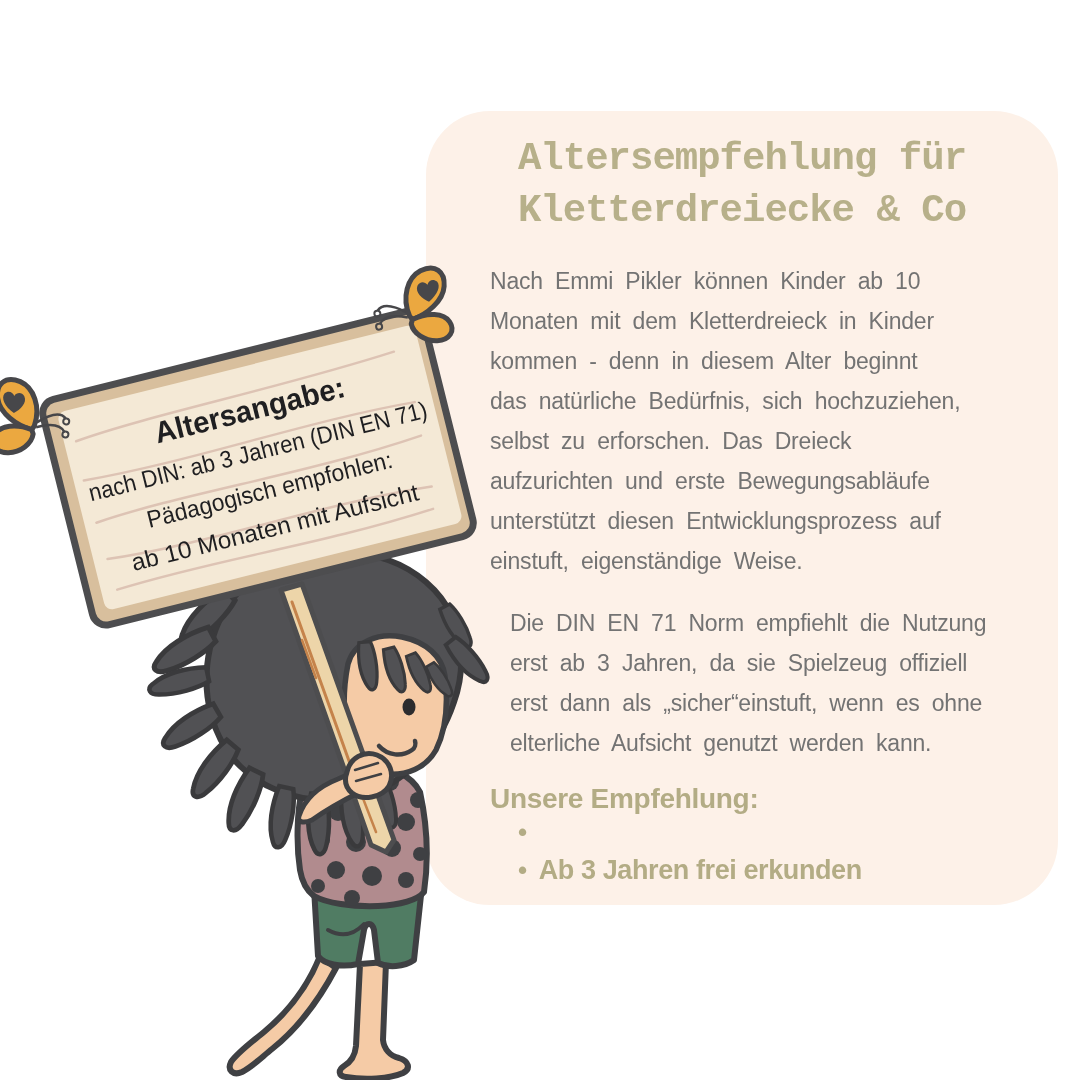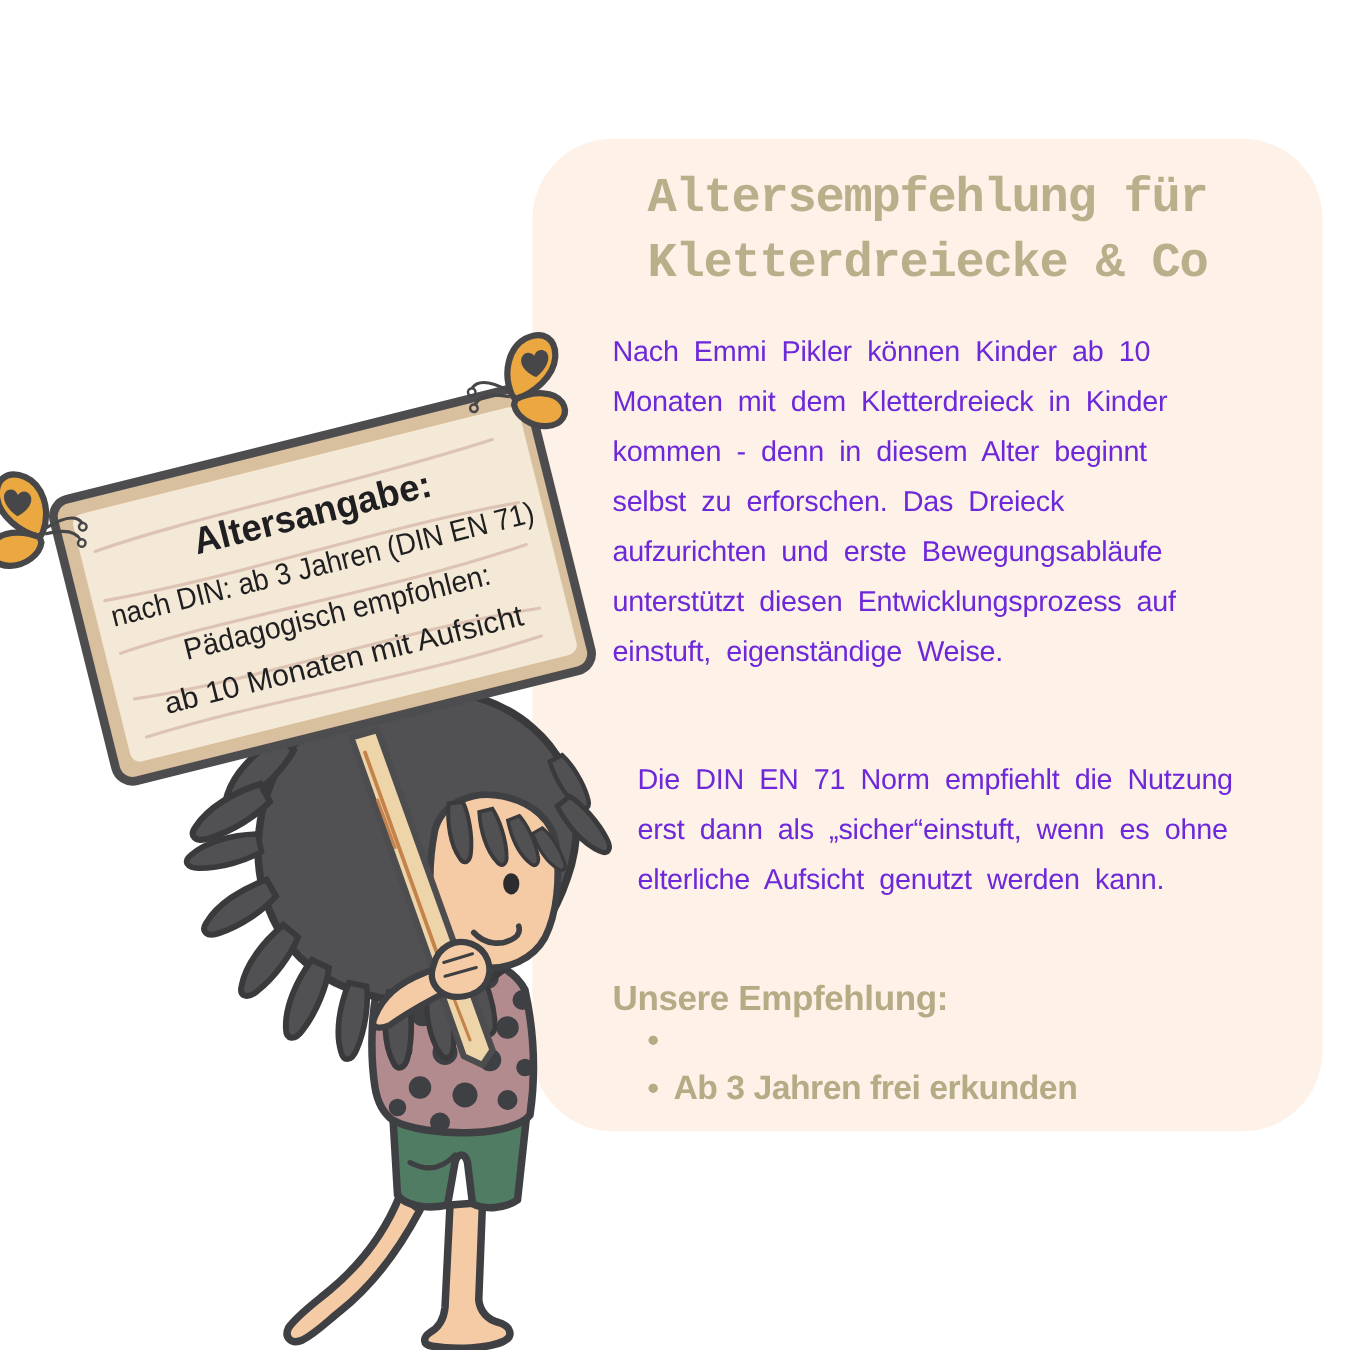--- a/index.html
+++ b/index.html
@@ -5,21 +5,21 @@
   html,body { margin:0; padding:0; background:#ffffff; }
   body { width:1080px; height:1080px; position:relative; overflow:hidden;
          font-family:"Liberation Sans", sans-serif; }
 
   
   .card { position:absolute; left:426px; top:111px; width:632px; height:794px;
           background:#fdf1e8; border-radius:64px; }
   .card-title { position:absolute; top:22px; left:0; width:100%;
           text-align:center; font-weight:bold; font-size:39px; line-height:52px;
           letter-spacing:-1px; color:#b7b08a;font-family:Liberation Mono, monospace; }
-  .body-block { position:absolute; left:64px; width:520px; color:#6d28d9; }
+  .body-block { position:absolute; left:64px; width:520px; color:#737373; }
   .line { font-size:23px; line-height:40px; letter-spacing:-0.2px;
           word-spacing:6px; white-space:nowrap; }
   .p1 { top:150px; }
   .p2 { top:492px;margin-left:20px; }
   .rec-heading { position:absolute; left:64px; top:672px; font-weight:bold;
           font-size:28px; letter-spacing:-0.3px; color:#b3ac85; }
   .bullets { position:absolute; left:92px; top:706px; }
   .bullet-row { display:flex; align-items:baseline; gap:12px; height:38px;
           font-weight:bold; font-size:27px; letter-spacing:-0.4px; color:#b3ac85; }
   .bullet-dot { font-size:26px; }
@@ -37,28 +37,30 @@
 <div class="card">
   <div class="card-title">
     <div>Altersempfehlung für</div>
     <div>Kletterdreiecke &amp; Co</div>
   </div>
 
   <div class="body-block p1">
     <div class="line">Nach Emmi Pikler können Kinder ab 10</div>
     <div class="line">Monaten mit dem Kletterdreieck in Kinder</div>
     <div class="line">kommen - denn in diesem Alter beginnt</div>
+    <div class="line">das natürliche Bedürfnis, sich hochzuziehen,</div>
     <div class="line">selbst zu erforschen. Das Dreieck</div>
     <div class="line">aufzurichten und erste Bewegungsabläufe</div>
     <div class="line">unterstützt diesen Entwicklungsprozess auf</div>
     <div class="line">einstuft, eigenständige Weise.</div>
   </div>
 
   <div class="body-block p2">
     <div class="line">Die DIN EN 71 Norm empfiehlt die Nutzung</div>
+    <div class="line">erst ab 3 Jahren, da sie Spielzeug offiziell</div>
     <div class="line">erst dann als „sicher“einstuft, wenn es ohne</div>
     <div class="line">elterliche Aufsicht genutzt werden kann.</div>
   </div>
 
   <div class="rec-heading">Unsere Empfehlung:</div>
 
   <div class="bullets">
     <div class="bullet-row">
       <span class="bullet-dot">•</span>
     </div>

